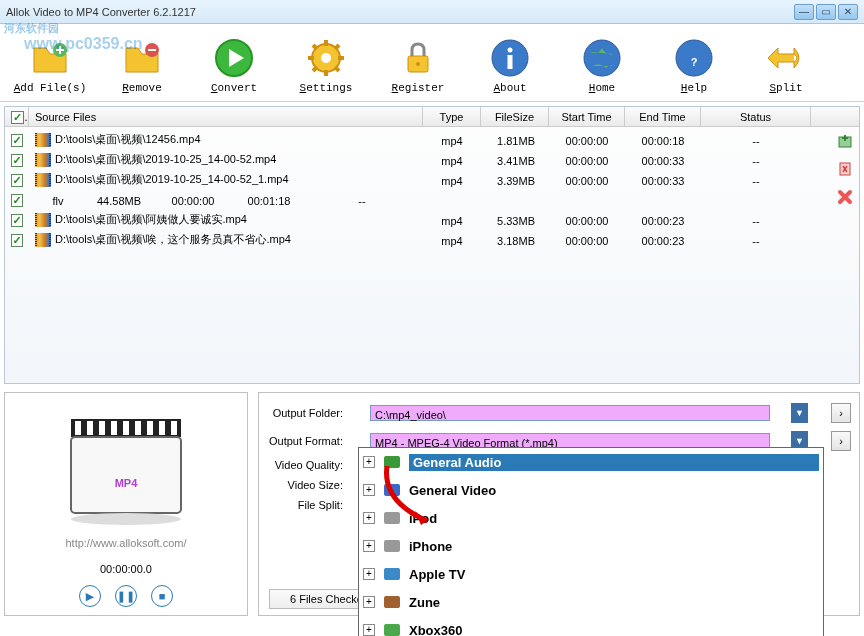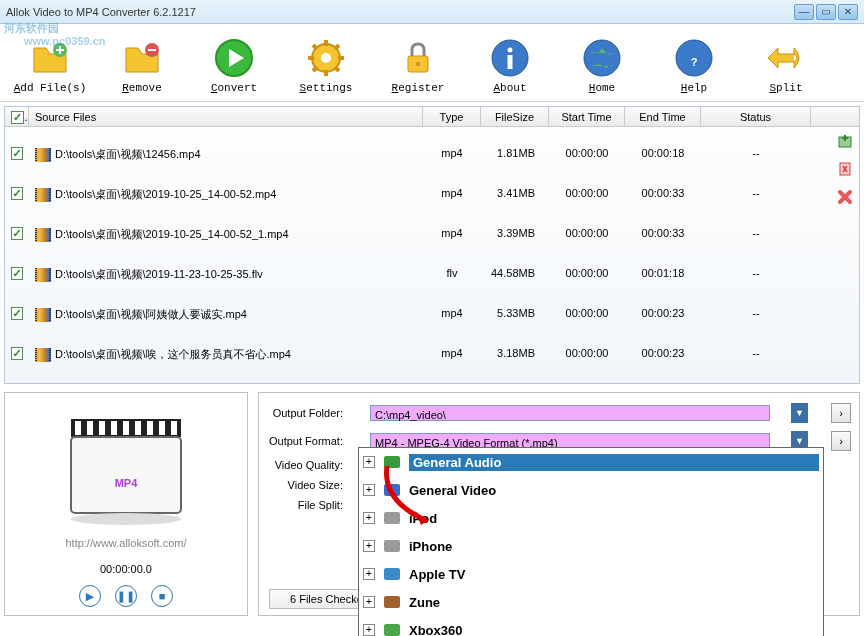--- a/index.html
+++ b/index.html
@@ -4,40 +4,40 @@
 <style>
 * { margin: 0; padding: 0; box-sizing: border-box; font-family: Tahoma, Arial, sans-serif; font-size: 11px; }
 body { width: 864px; height: 636px; background: #fff; overflow: hidden; position: relative; }
 
 .titlebar { height: 24px; background: linear-gradient(#e8f4fd,#d6e9f8); border-bottom: 1px solid #b0c4de; display: flex; align-items: center; padding: 0 6px; justify-content: space-between; }
 .titlebar .title { color: #333; }
 .titlebar .wincontrols { display: flex; gap: 2px; }
 .titlebar .wincontrols div { width: 20px; height: 16px; background: linear-gradient(#c4e0f8,#96c7ee); border: 1px solid #6a9fcc; border-radius: 2px; display:flex; align-items:center; justify-content:center; font-size:10px; color:#2a4a6a; cursor:pointer;}
 
 .watermark { position: absolute; top: 8px; left: 4px; font-size: 26px; font-weight: bold; color: rgba(0,120,200,0.4); z-index: 50; pointer-events:none;}
-.watermark .sub { font-size: 11px; color: rgba(0,120,200,0.35); display:block; margin-top:-4px; padding-left:20px;}
+.watermark .sub { font-size: 16px; color: rgba(0,120,200,0.35); display:block; margin-top:-4px; padding-left:20px;}
 
 .toolbar { height: 78px; display: flex; align-items: center; gap: 0; padding: 6px 4px 2px; border-bottom: 1px solid #d0d0d0; }
 .toolbtn { width: 92px; display: flex; flex-direction: column; align-items: center; gap: 2px; cursor: pointer; padding: 2px 0;}
 .toolbtn .iconwrap { width: 44px; height: 44px; display:flex; align-items:center; justify-content:center; }
 .toolbtn .lbl { font-size: 11px; color: #000; font-family: Liberation Mono, monospace; }
 .toolbtn .lbl::first-letter { text-decoration: underline; }
 .toolbtn.exit .lbl { }
 
 .filearea { margin: 4px; border: 1px solid #b8c8d8; background: linear-gradient(#fefefe,#f2f6fa); height: 278px; position: relative; }
 .fileheader { display: flex; background: linear-gradient(#fcfcfc,#eaeaea); border-bottom: 1px solid #ccc; height: 20px; align-items: flex-start; }
 .fileheader div { border-right: 1px solid #ccc; padding: 0 6px; line-height: 20px; overflow:hidden; text-overflow:ellipsis; white-space:nowrap;}
 .col-chk { width: 24px; }
 .col-src { width: 394px; }
 .col-type { width: 58px; text-align:center; }
 .col-size { width: 68px; text-align:right; padding-right:14px !important;}
 .col-start { width: 76px; text-align:center; }
 .col-end { width: 76px; text-align:center;}
 .col-status { width: 110px; text-align:center;}
-.filerow { display: flex; align-items: flex-start; height: 20px; margin-top: 20px; }
+.filerow { display: flex; align-items: flex-end; height: 20px; }
 .filerow > div { padding: 0 6px; white-space: nowrap; overflow: hidden; }
 .filerow .chkcell { width: 24px; display:flex; align-items:center; justify-content:center;}
 .filerow .srccell { width: 394px; display: flex; align-items: center; gap: 4px; }
 .filerow .srccell .fname { overflow:hidden; text-overflow:ellipsis; white-space:nowrap;}
 .sidebtns { position: absolute; right: 4px; top: 24px; display:flex; flex-direction:column; gap:8px;}
 .sidebtns div { width: 20px; height: 20px; display:flex; align-items:center; justify-content:center; cursor:pointer;}
 
 .bottomarea { display: flex; margin: 8px 4px 0; gap: 10px; }
 .preview { width: 244px; border: 1px solid #c0c0c0; padding: 8px; display:flex; flex-direction:column; align-items:center;}
 .preview .thumb { width: 170px; height: 130px; display:flex; align-items:center; justify-content:center; position:relative;}
@@ -235,24 +235,20 @@
         </div>
     <div class="col-type">mp4</div>
     <div class="col-size">3.39MB</div>
     <div class="col-start">00:00:00</div>
     <div class="col-end">00:00:33</div>
     <div class="col-status">--</div>
       </div>
       <div class="filerow">
     <div class="chkcell">
           <span class="chk"></span>
-        </div>
-    <div class="srccell col-src">
-          <span class="filmicon"></span>
-          <span class="fname">D:\tools\桌面\视频\2019-11-23-10-25-35.flv</span>
         </div>
     <div class="col-type">flv</div>
     <div class="col-size">44.58MB</div>
     <div class="col-start">00:00:00</div>
     <div class="col-end">00:01:18</div>
     <div class="col-status">--</div>
       </div>
       <div class="filerow">
     <div class="chkcell">
           <span class="chk"></span>

